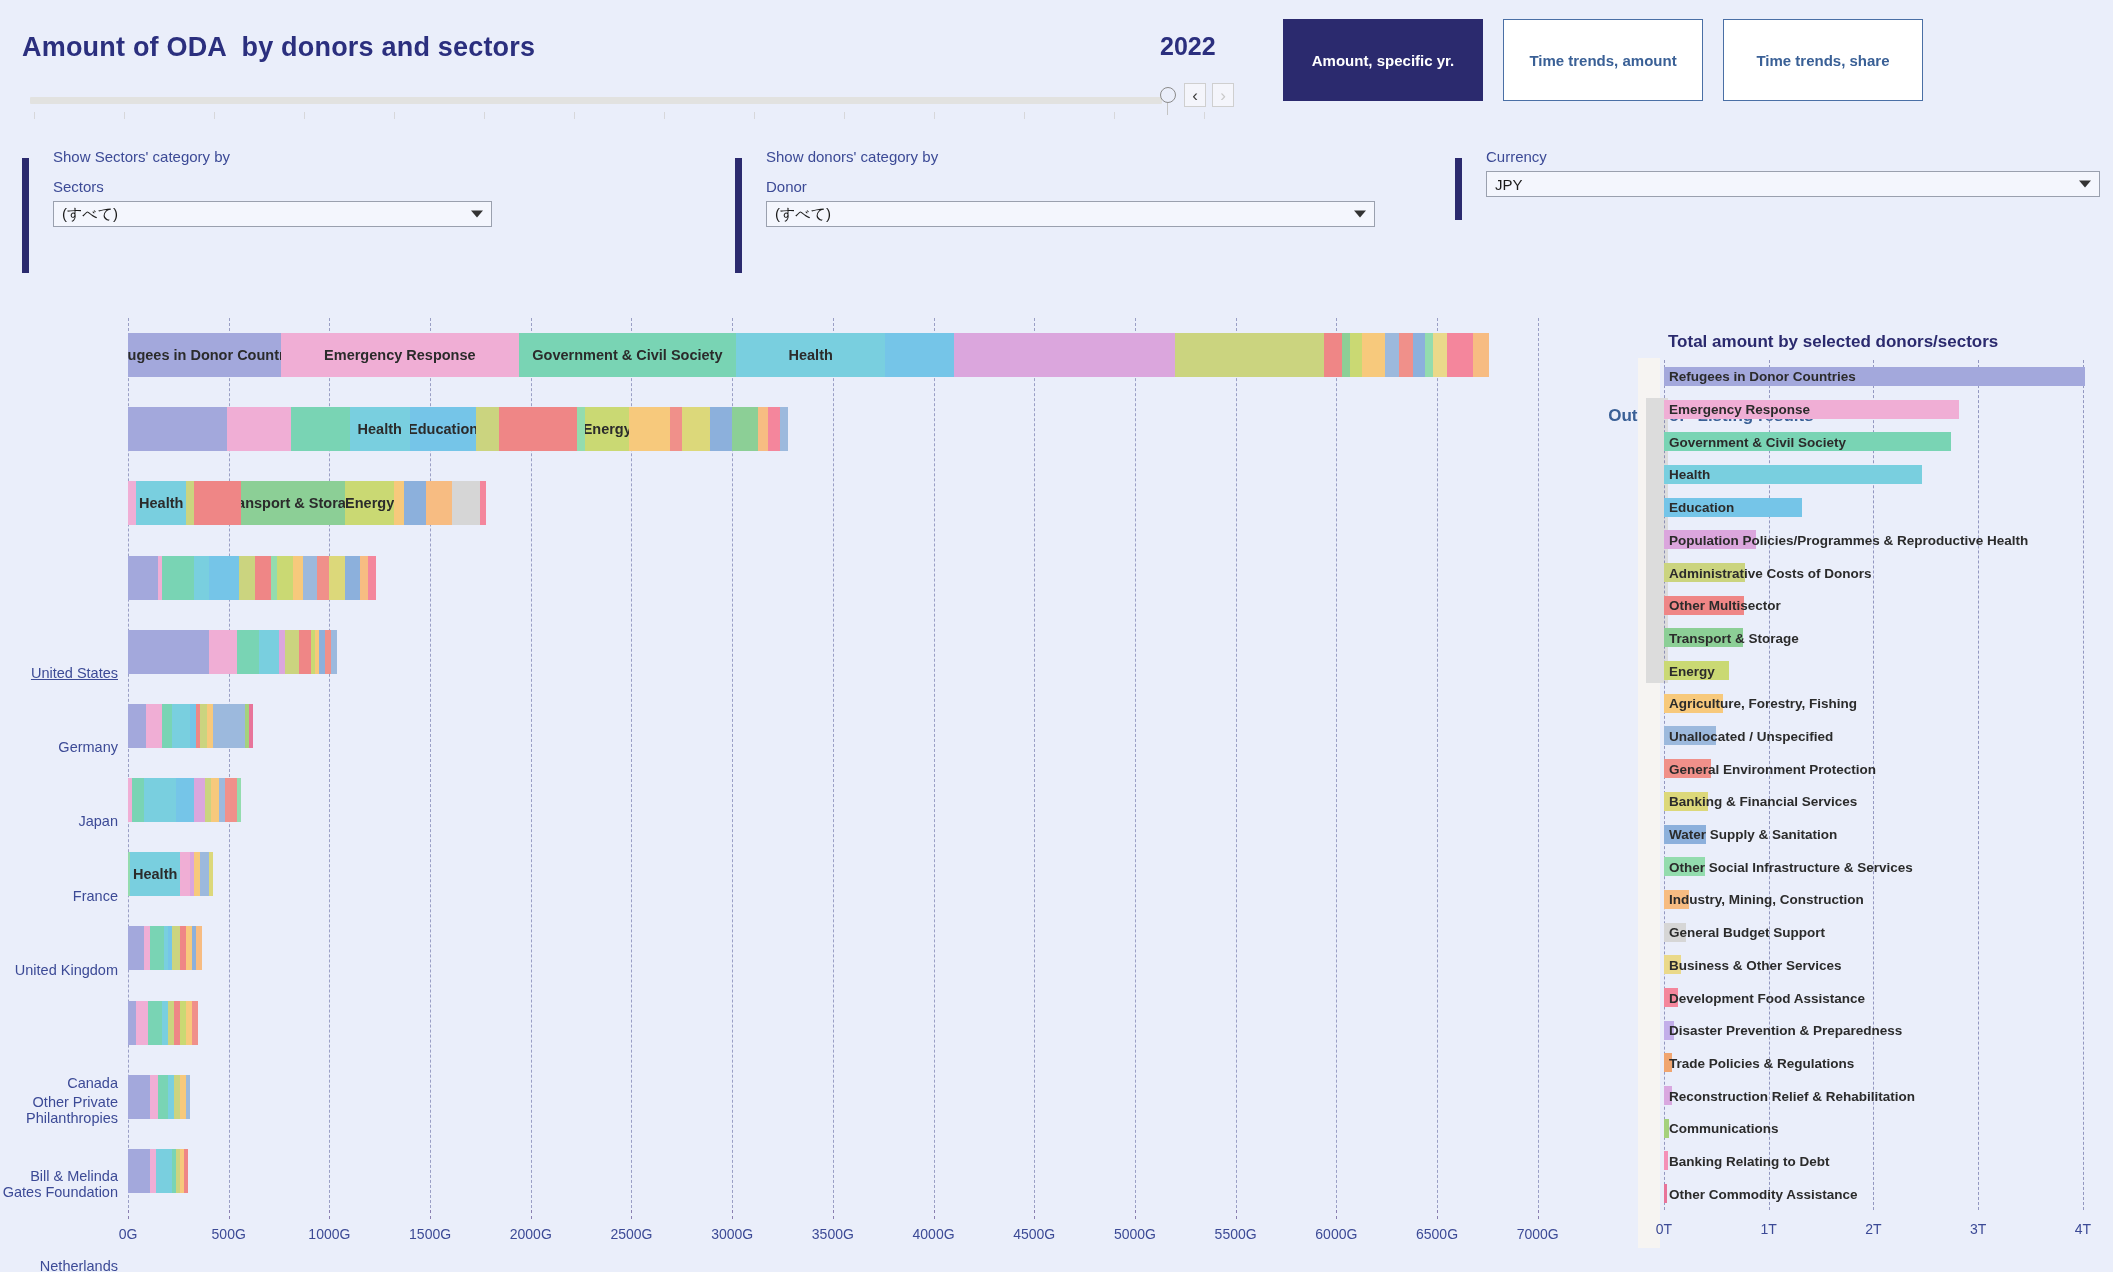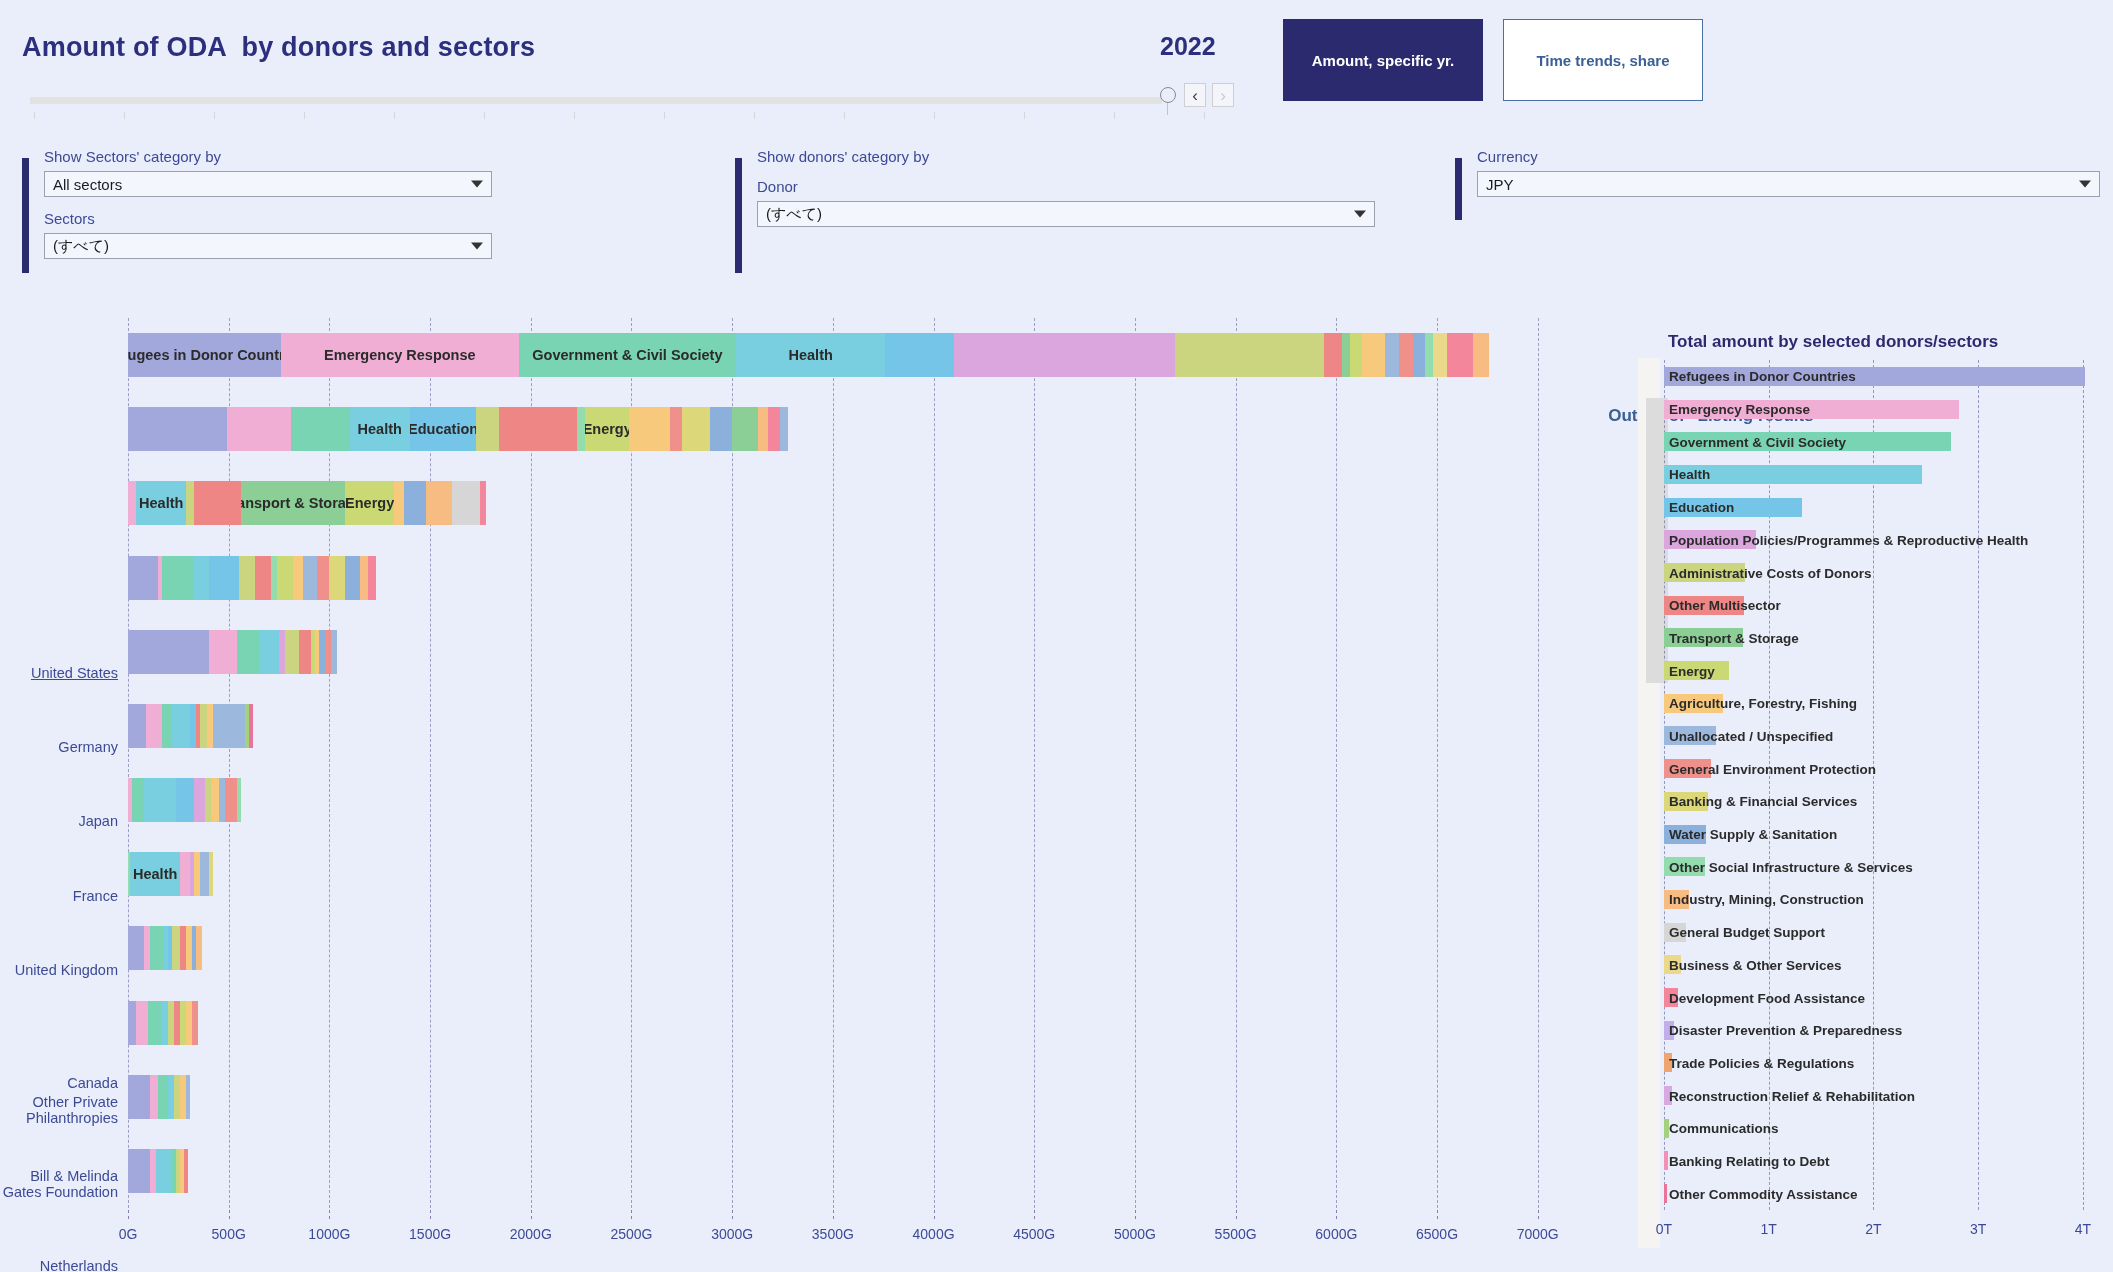--- a/index.html
+++ b/index.html
@@ -51,21 +51,21 @@
     width:200px; height:82px;
     display:flex; align-items:center; justify-content:center;
     font-size:15px; font-weight:bold; text-align:center;
     border:1.6px solid #4a6fa5; background:#ffffff; color:#3a6096;
     padding:0 8px;
   }
   .tab.active { background:#2b2a6e; color:#ffffff; border-color:#2b2a6e; }
 
   
   .filters { position:absolute; left:0; top:148px; width:2113px; height:145px; }
-  .fgroup { position:absolute; top:0; }
+  .fgroup { position:absolute; top:0;padding-left:9px; }
   .fbar { position:absolute; left:0; top:10px; width:7px; height:115px; background:#2b2a6e; }
   .flabel { font-size:15px; color:#3c4a96; margin-bottom:6px; display:block; }
   .fselect {
     position:relative; height:26px; background:#f4f6fd;
     border:1px solid #9aa0ae; display:flex; align-items:center;
     padding:0 26px 0 8px; font-size:15px; color:#1b1b1b;
   }
   .fselect .caret {
     position:absolute; right:8px; top:50%; transform:translateY(-50%);
     width:0; height:0; border-left:6px solid transparent;
@@ -143,34 +143,31 @@
       <i style="left: 814px;"></i>
       <i style="left: 904px;"></i>
       <i style="left: 994px;"></i>
       <i style="left: 1084px;"></i>
       <i style="left: 1174px;"></i>
     </div>
 </div>
 
 <div class="tabs" id="tabs">
     <div class="tab active">Amount, specific yr.</div>
+    <div class="tab">Time trends, amount</div>
     <div class="tab">Time trends, share</div>
   </div>
 
 <div class="filters">
 
   <div class="fgroup" style="left:22px; width:470px;">
     <div class="fbar"></div>
     <div style="margin-left:22px;">
       <div class="frow">
         <span class="flabel">Show Sectors' category by</span>
-        <div class="fselect">
-          <span>All sectors</span>
-          <i class="caret"></i>
-        </div>
       </div>
       <div class="frow">
         <span class="flabel">Sectors</span>
         <div class="fselect">
           <span>(すべて)</span>
           <i class="caret"></i>
         </div>
       </div>
     </div>
   </div>

